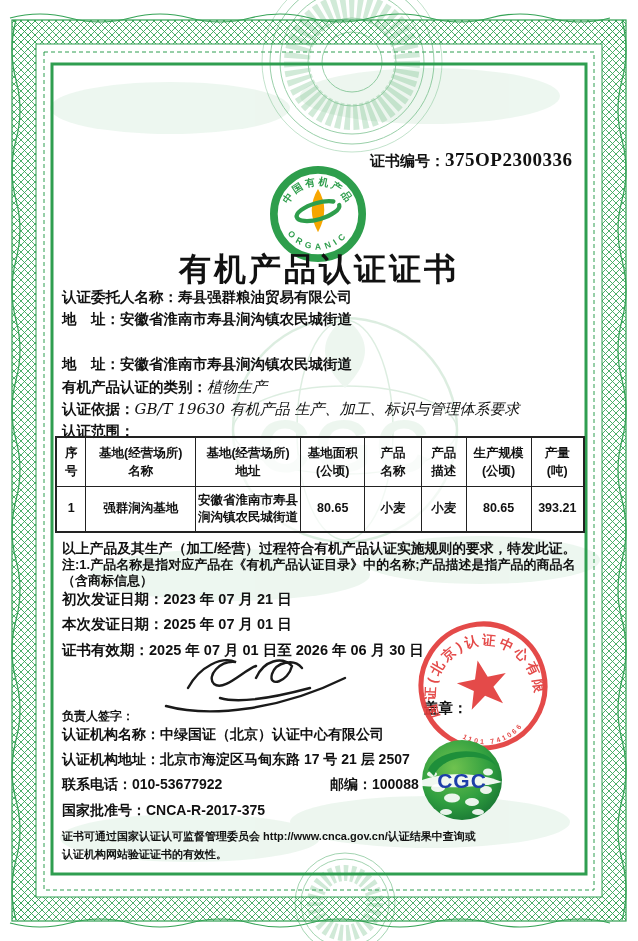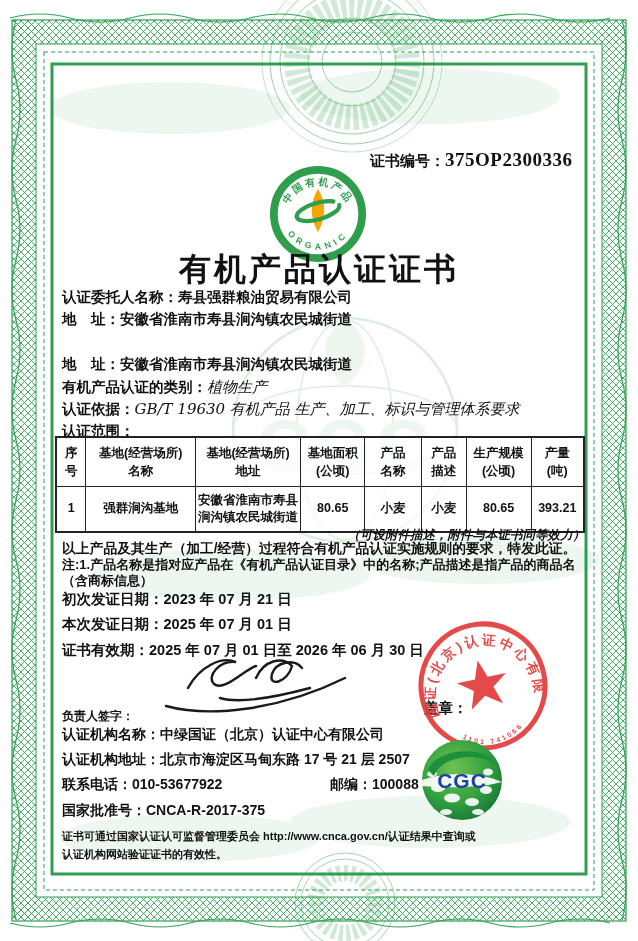--- a/index.html
+++ b/index.html
@@ -163,21 +163,20 @@
 涧沟镇农民城街道</td>
       <td>80.65</td>
       <td>小麦</td>
       <td>小麦</td>
       <td>80.65</td>
       <td>393.21</td>
     </tr>
       </tbody>
   </table>
 
-  <div class="abs tnote">（可设附件描述，附件与本证书同等效力）</div>
   <div class="abs statement">以上产品及其生产（加工/经营）过程符合有机产品认证实施规则的要求，特发此证。</div>
   <div class="abs fnote" style="top:556px">注:1.产品名称是指对应产品在《有机产品认证目录》中的名称;产品描述是指产品的商品名</div>
   <div class="abs fnote" style="top:572px">（含商标信息）</div>
 
   <div class="abs dateline" style="top:590px">
     <span>初次发证日期：</span><span>2023 年 07 月 21 日</span></div>
   <div class="abs dateline" style="top:615px">
     <span>本次发证日期：</span><span>2025 年 07 月 01 日</span></div>
   <div class="abs dateline" style="top:641px">
     <span>证书有效期：</span><span>2025 年 07 月 01 日至 2026 年 06 月 30 日</span></div>

